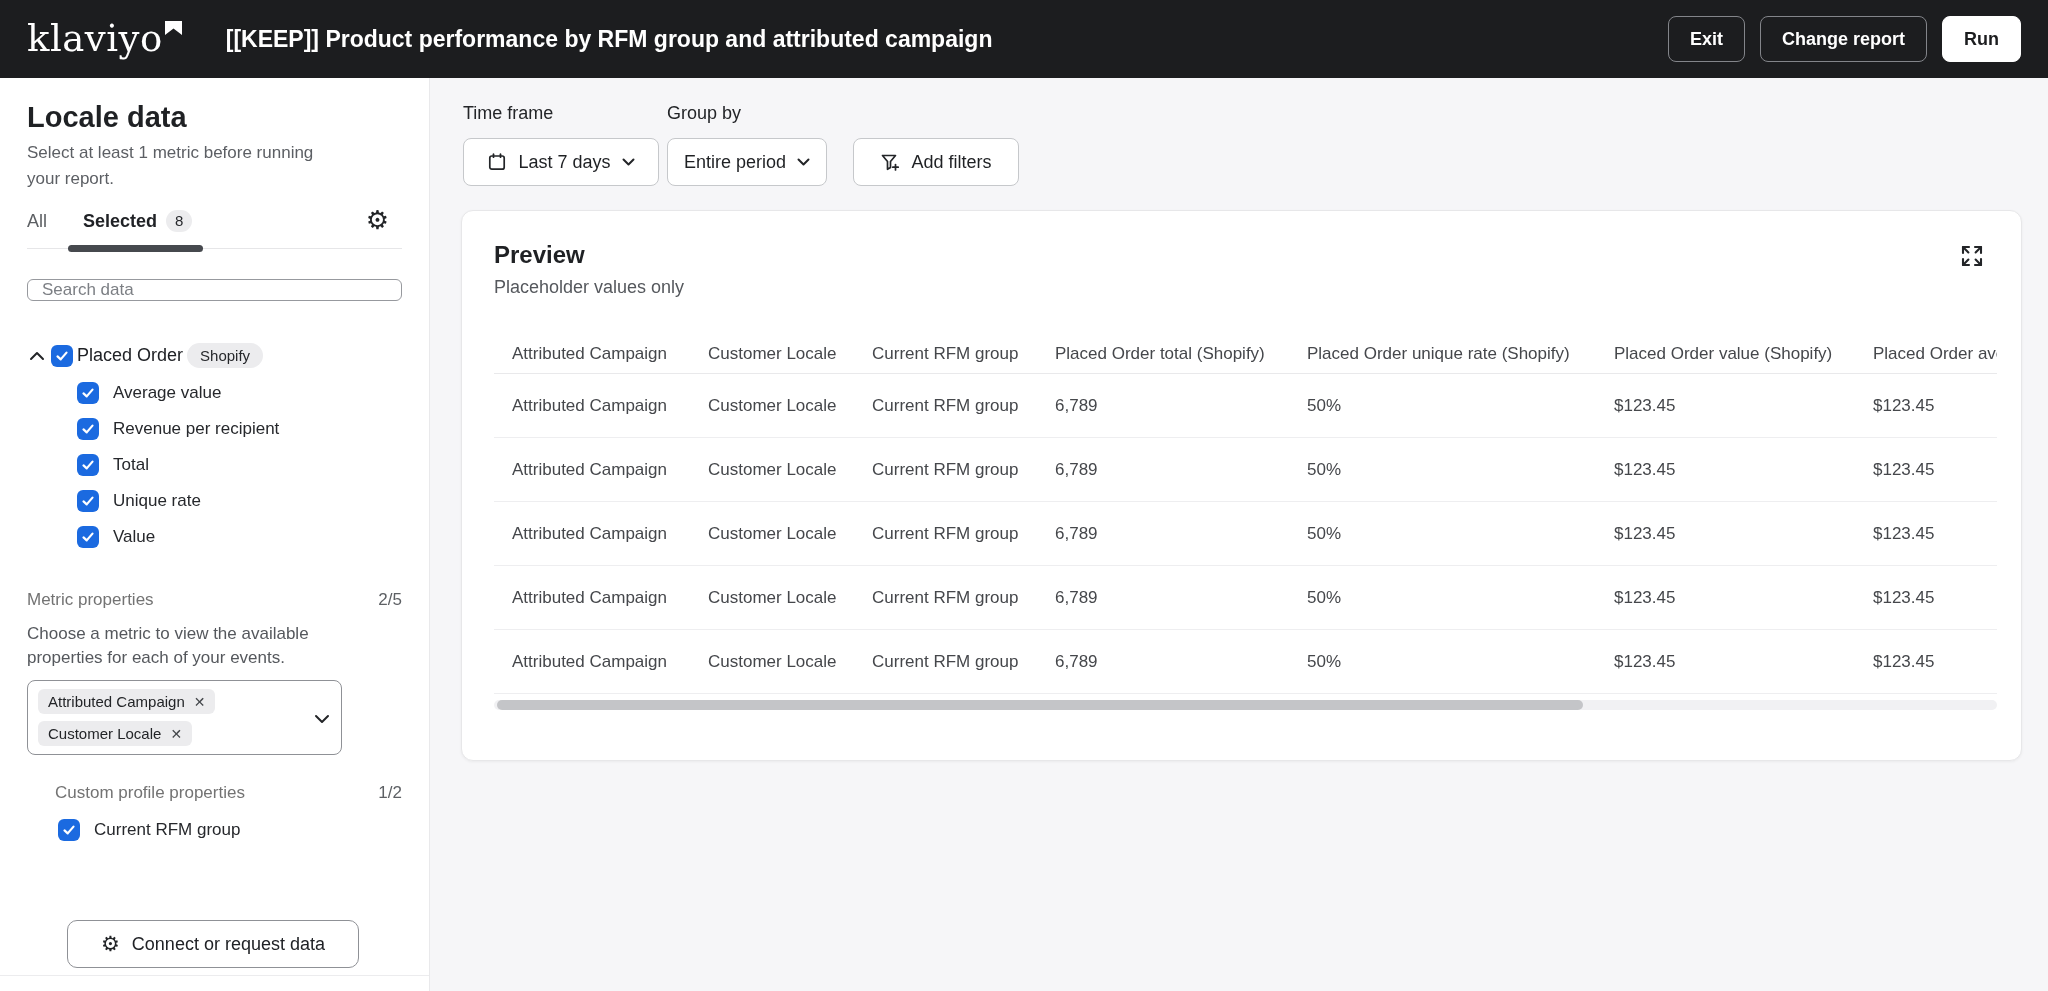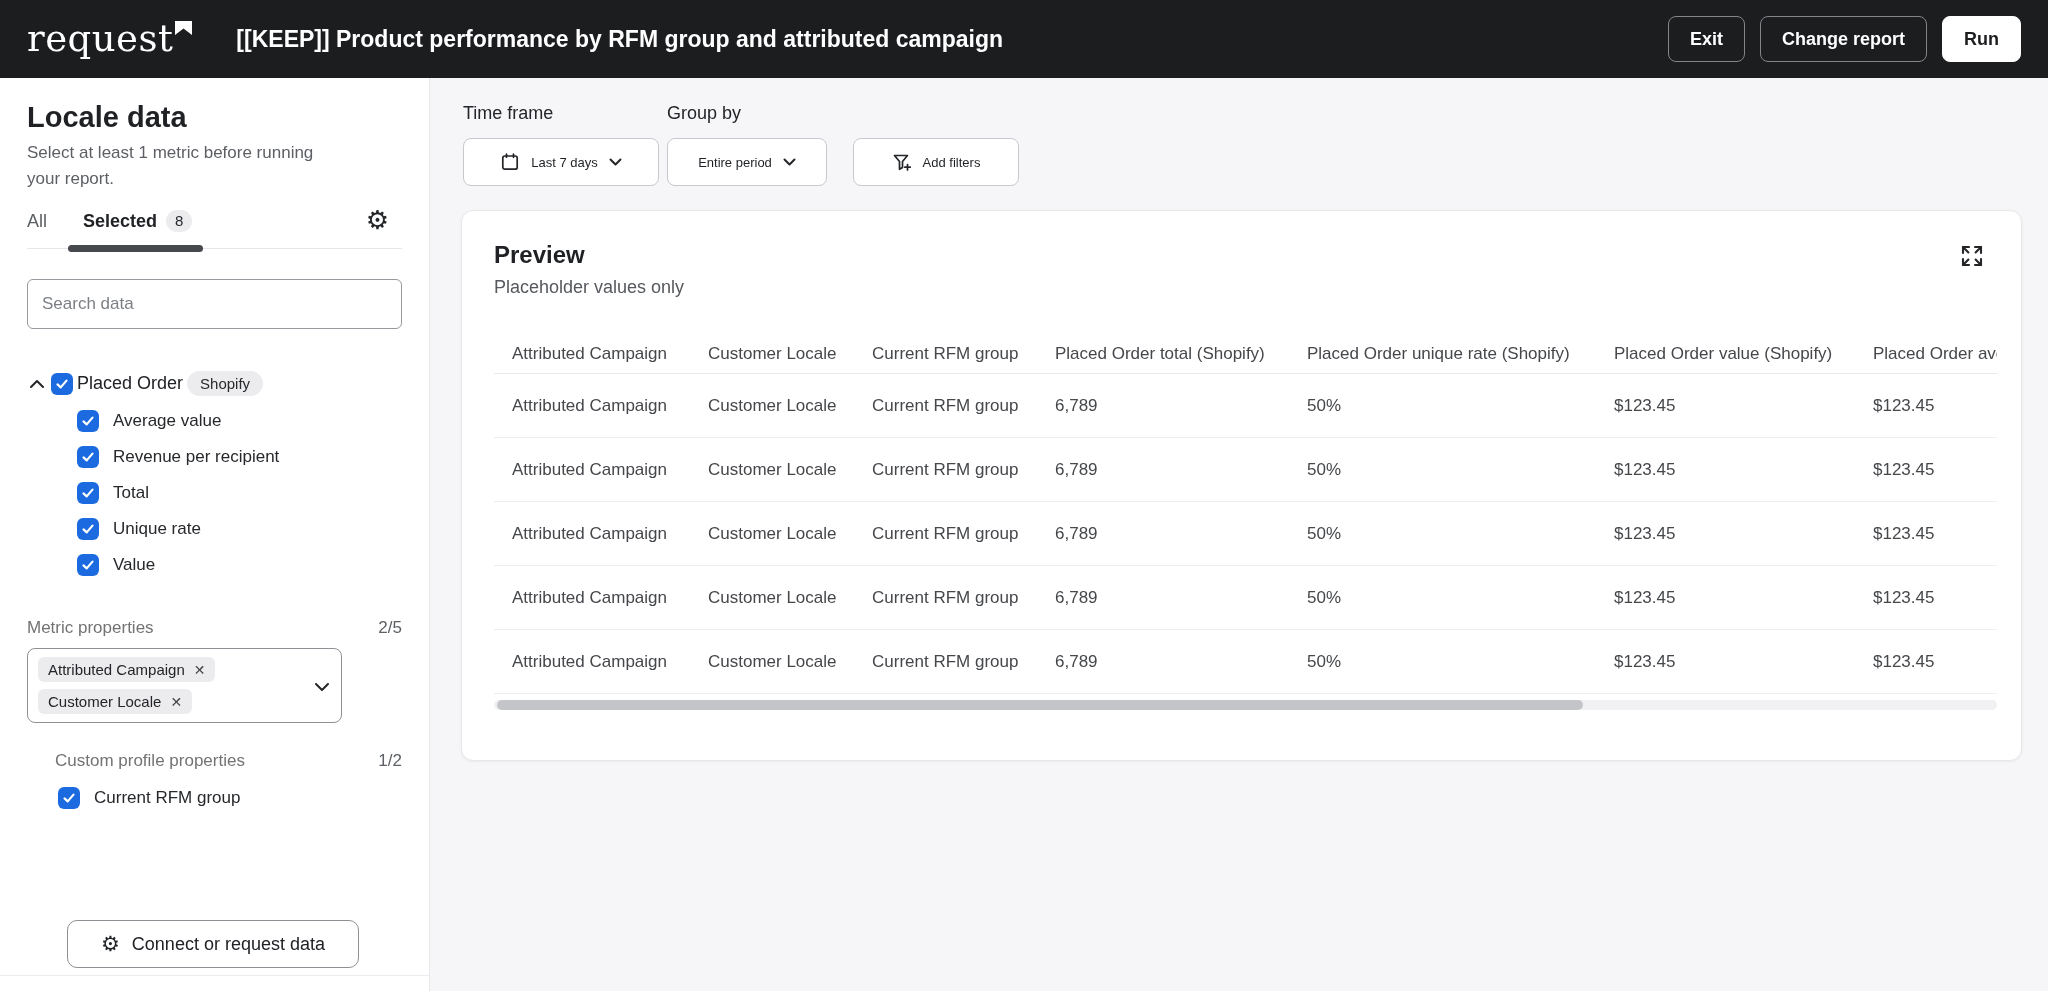--- a/index.html
+++ b/index.html
@@ -29,21 +29,21 @@
   .sb-gear { position:absolute; top:130px; right:40px; font-family:"DejaVu Sans",sans-serif; font-size:26px;
              line-height:24px; color:#232528; cursor:pointer; background:none; border:none; }
   .tabs { margin-top:18px; display:flex; gap:36px; align-items:center; padding-bottom:16px;
           border-bottom:1px solid #e6e6e8; position:relative; }
   .tab { font-size:18px; color:#5d6064; cursor:pointer; display:flex; align-items:center; gap:9px; }
   .tab.active { color:#202226; font-weight:600; }
   .count-pill { background:#ececee; color:#26282c; font-size:15px; font-weight:400; border-radius:12px;
                 padding:2px 9px; line-height:18px; }
   .tab-indicator { position:absolute; left:41px; width:135px; height:7px; border-radius:4px;
                    background:#46494e; bottom:-4px; }
-  .search-input { margin-top:30px; width:100%; height:50px; border:1px solid #97999e; border-radius:6px;
+  .search-input { margin-top:30px; width:100%; height:22px; border:1px solid #97999e; border-radius:6px;
                   padding:0 14px; font-size:17px; font-family:inherit; color:#1f2124; background:#fff; }
   .search-input::placeholder { color:#7c7f84; }
 
   .group-row { margin-top:42px; display:flex; align-items:center; gap:4px; }
   .chev-btn { background:none; border:none; cursor:pointer; display:flex; align-items:center; padding:2px; }
   .cb { width:22px; height:22px; min-width:22px; border-radius:6px; background:#1b6ae0; display:inline-flex;
         align-items:center; justify-content:center; cursor:pointer; }
   .group-label { font-size:18px; color:#202226; }
   .src-badge { background:#ececee; color:#27292c; font-size:15px; border-radius:14px; padding:4px 13px; }
   .child-row { margin-top:14px; margin-left:50px; display:flex; align-items:center; gap:14px; }
@@ -67,21 +67,21 @@
                  border:1px solid #8f9196; border-radius:10px; display:flex; align-items:center;
                  justify-content:center; gap:12px; font-size:18px; color:#202226; font-family:inherit; cursor:pointer; }
   .connect-gear { font-family:"DejaVu Sans",sans-serif; font-size:21px; line-height:21px; color:#232528; }
   .sidebar-bottom-line { position:absolute; left:0; right:0; bottom:15px; height:1px; background:#ececee; }
 
   
   .tb-label { position:absolute; top:25px; font-size:18px; color:#232528; }
   .tb-label.timeframe { left:33px; }
   .tb-label.groupby { left:237px; }
   .tb-btn { position:absolute; top:60px; height:48px; background:#fff; border:1px solid #c6c8cb; border-radius:8px;
-            display:flex; align-items:center; justify-content:center; gap:11px; font-size:13px; color:#1f2124;
+            display:flex; align-items:center; justify-content:center; gap:11px; font-size:18px; color:#1f2124;
             font-family:inherit; cursor:pointer; }
   .tb-btn.timeframe { left:33px; width:196px; }
   .tb-btn.groupby { left:237px; width:160px; }
   .tb-btn.filters { left:423px; width:166px; }
 
   
   .card { position:absolute; left:31px; top:132px; width:1561px; height:551px; background:#fff;
           border:1px solid #e7e7e9; border-radius:12px; box-shadow:0 1px 3px rgba(0,0,0,0.05); padding:30px 32px; }
   .card-title { font-size:24px; font-weight:700; color:#1f2124; }
   .card-subtitle { margin-top:8px; font-size:18px; color:#55585d; }
@@ -96,21 +96,21 @@
   .hscroll { margin-top:6px; width:1503px; height:10px; background:#f1f1f3; border-radius:5px; position:relative; }
   .hscroll-thumb { position:absolute; left:3px; top:0; width:1086px; height:10px; border-radius:5px; background:#c4c5c8; cursor:grab; }
 
   svg.stroke { fill:none; stroke:#232528; stroke-width:2; stroke-linecap:round; stroke-linejoin:round; }
 </style>
 </head>
 <body>
 
 <div class="header">
   <div class="logo">
-    <span class="logo-text">request</span>
+    <span class="logo-text">klaviyo</span>
     <svg class="logo-flag" width="17" height="15" viewBox="0 0 17 15">
         <polygon points="0,0 17,0 17,14 8.5,7.5 0,14" fill="#ffffff"></polygon>
       </svg>
   </div>
   <div class="header-title">[[KEEP]] Product performance by RFM group and attributed campaign</div>
   <div class="header-spacer"></div>
   <button class="hbtn">Exit</button>
   <button class="hbtn">Change report</button>
   <button class="hbtn primary">Run</button>
 </div>
@@ -186,20 +186,21 @@
             <polyline points="2.5,7.4 5.7,10.4 11.5,3.6" fill="none" stroke="#ffffff" stroke-width="2.2" stroke-linecap="round" stroke-linejoin="round"></polyline>
           </svg>
         </span>
       <span class="child-label">Value</span>
     </div>
 
     <div class="section-head">
       <span class="section-label">Metric properties</span>
       <span class="section-count">2/5</span>
     </div>
+    <div class="section-desc">Choose a metric to view the available properties for each of your events.</div>
 
     <div class="multiselect">
       <span class="chip">
         <span>Attributed Campaign</span>
         <span class="chip-x">✕</span>
       </span>
       <span class="chip">
         <span>Customer Locale</span>
         <span class="chip-x">✕</span>
       </span>

